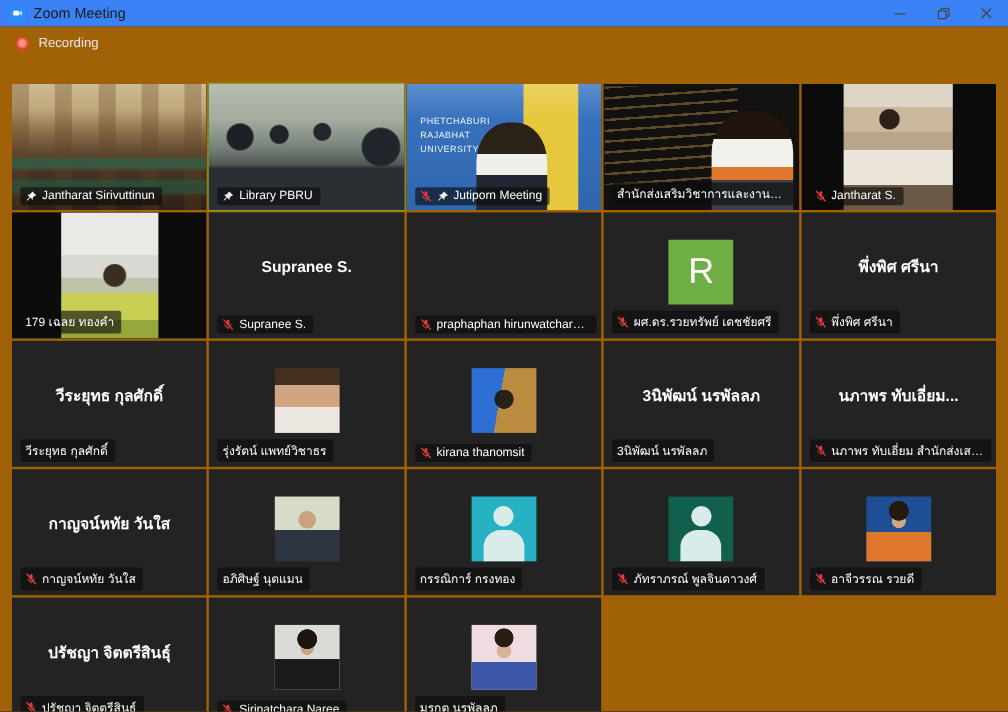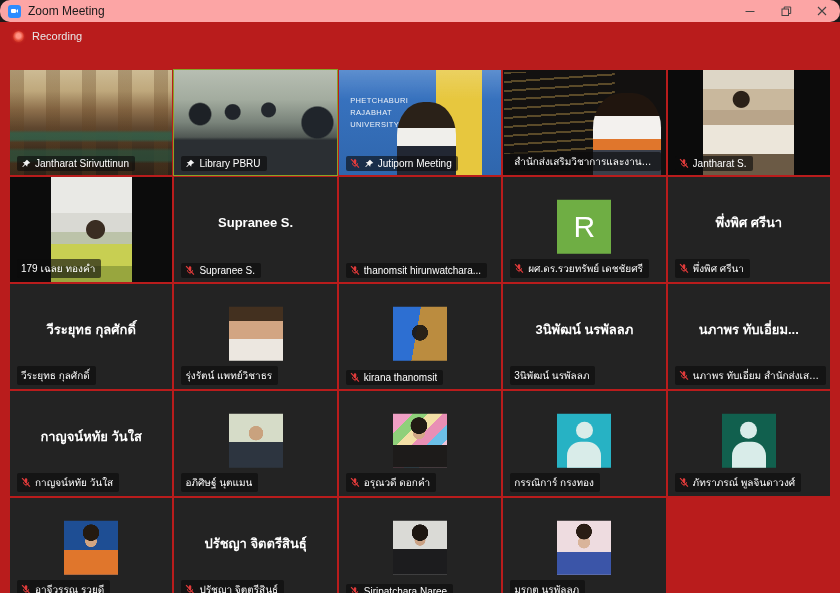--- a/index.html
+++ b/index.html
@@ -2,32 +2,32 @@
 <html><head>
 <meta charset="utf-8">
 <style>
   html,body{margin:0;padding:0;}
   body{
     width:840px;height:593px;position:relative;overflow:hidden;
     background:#1a1a1a;font-family:"Liberation Sans",sans-serif;
     -webkit-font-smoothing:antialiased;
   }
   
-  .titlebar{position:absolute;top:0;left:0;right:0;height:22px;background:#fca5a5;
-    display:flex;align-items:center;z-index:5;border-radius:10px;}
+  .titlebar{position:absolute;top:0;left:0;right:0;height:22px;background:#3b82f6;
+    display:flex;align-items:center;z-index:5;}
   .zoom-logo{width:13px;height:13px;border-radius:3px;background:#2D8CFF;margin-left:8px;position:relative;flex:0 0 auto;}
   .zoom-logo::before{content:'';position:absolute;left:2.5px;top:4.5px;width:5px;height:4px;background:#fff;border-radius:1px;}
   .zoom-logo::after{content:'';position:absolute;left:8px;top:4.5px;width:0;height:0;
     border-top:2px solid transparent;border-bottom:2px solid transparent;border-right:2.5px solid #fff;}
   .title-text{font-size:12px;color:#1a1a1a;margin-left:7px;}
   .win-controls{margin-left:auto;display:flex;height:100%;}
   .win-btn{width:36px;height:100%;display:flex;align-items:center;justify-content:center;cursor:pointer;}
   .win-btn svg{display:block;}
   
-  .meeting{position:absolute;top:22px;left:0;right:0;bottom:0;background:#b91c1c;}
+  .meeting{position:absolute;top:22px;left:0;right:0;bottom:0;background:#a16207;}
   .recording{position:absolute;top:8px;left:13px;display:flex;align-items:center;gap:8px;}
   .rec-dot{width:11px;height:11px;border-radius:50%;
     background:radial-gradient(circle at 50% 45%, #ff9384 0 28%, #e04231 60%, #b52b1d 100%);
     box-shadow:0 0 3px rgba(224,66,49,.7);}
   .rec-label{color:#e8e8e8;font-size:11px;}
   
   .grid{position:absolute;top:48px;left:10px;width:820px;display:grid;
     grid-template-columns:repeat(5,1fr);gap:2px;}
   .tile{position:relative;height:105px;background:#232323;overflow:hidden;}
   .tile.active{box-shadow:inset 0 0 0 3px #b3d334, 0 0 0 1px #88a327;z-index:2;}
@@ -275,21 +275,21 @@
     <div class="name-tag">
       <span class="mic">
         <svg viewBox="0 0 12 12" width="10" height="11">
           <rect x="4.5" y="1" width="3" height="5.5" rx="1.5" fill="#e23b3b"></rect>
           <path d="M2.8 5.5 a3.2 3.2 0 0 0 6.4 0" fill="none" stroke="#e23b3b" stroke-width="1"></path>
           <line x1="6" y1="8.7" x2="6" y2="10.4" stroke="#e23b3b" stroke-width="1"></line>
           <line x1="1.3" y1="0.8" x2="10.7" y2="11" stroke="#e23b3b" stroke-width="1.4"></line>
         </svg>
       </span>
 
-      <span class="name-label">thanomsit hirunwatchara...</span>
+      <span class="name-label">praphaphan hirunwatchara...</span>
     </div>
   </div>
 
   <div class="tile">
     <div class="v"></div>
 
     <div class="letter-avatar" style="background: rgb(111, 174, 68);">R</div>
 
     <div class="name-tag">
       <span class="mic">
@@ -415,37 +415,20 @@
   <div class="tile">
     <div class="v"></div>
 
     <div class="photo-avatar pa-uniform"></div>
     <div class="name-tag">
 
       <span class="name-label">อภิศิษฐ์ นุตแมน</span>
     </div>
   </div>
 
-  <div class="tile">
-    <div class="v"></div>
-
-    <div class="photo-avatar pa-smile"></div>
-    <div class="name-tag">
-      <span class="mic">
-        <svg viewBox="0 0 12 12" width="10" height="11">
-          <rect x="4.5" y="1" width="3" height="5.5" rx="1.5" fill="#e23b3b"></rect>
-          <path d="M2.8 5.5 a3.2 3.2 0 0 0 6.4 0" fill="none" stroke="#e23b3b" stroke-width="1"></path>
-          <line x1="6" y1="8.7" x2="6" y2="10.4" stroke="#e23b3b" stroke-width="1"></line>
-          <line x1="1.3" y1="0.8" x2="10.7" y2="11" stroke="#e23b3b" stroke-width="1.4"></line>
-        </svg>
-      </span>
-
-      <span class="name-label">อรุณวดี ดอกคำ</span>
-    </div>
-  </div>
 
   <div class="tile">
     <div class="v"></div>
 
     <div class="sil-avatar" style="background: rgb(39, 178, 196);">
       <div class="sil-head"></div>
       <div class="sil-body"></div>
     </div>
 
     <div class="name-tag">

